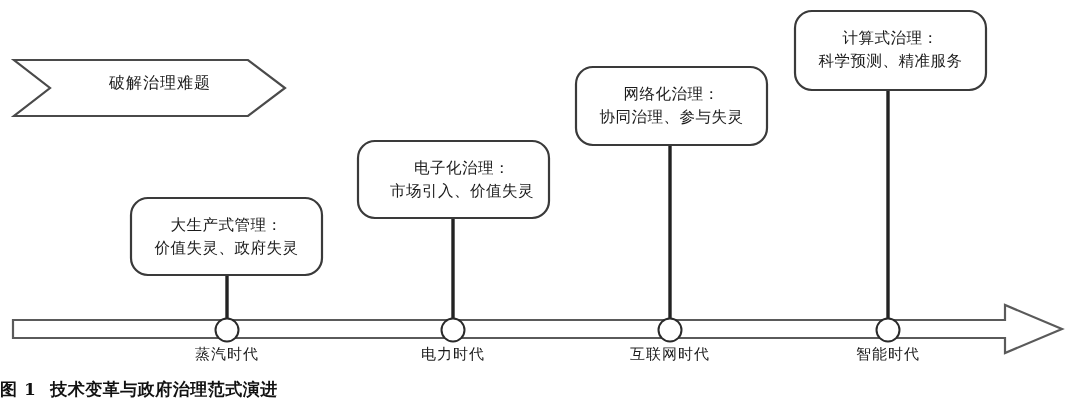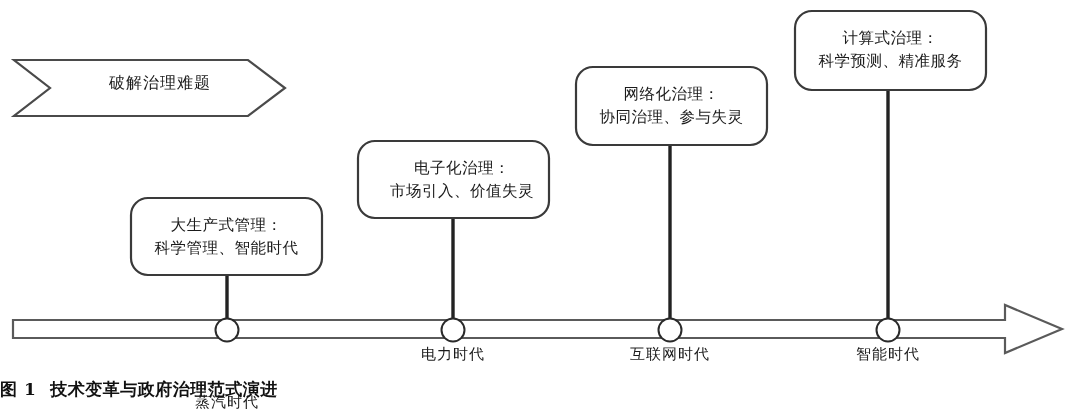--- a/index.html
+++ b/index.html
@@ -108,39 +108,39 @@
     <rect x="576" y="67" width="191" height="78" rx="17" ry="17" fill="#ffffff" stroke="#3a3a3a" stroke-width="2.2"></rect>
     <rect x="795" y="11" width="191" height="79" rx="17" ry="17" fill="#ffffff" stroke="#3a3a3a" stroke-width="2.2"></rect>
   </svg>
 
   <div class="text-layer">
 
     <div class="banner-label">破解治理难题</div>
 
     <div class="callout-text" style="left:131px; top:214px; width:191px;">
       <span class="l1">大生产式管理：</span>
-      <span class="l2">科学管理、智能时代</span>
+      <span class="l2">价值失灵、政府失灵</span>
     </div>
 
     <div class="callout-text" style="left:358px; top:157px; width:208px;">
       <span class="l1">电子化治理：</span>
       <span class="l2">市场引入、价值失灵</span>
     </div>
 
     <div class="callout-text" style="left:576px; top:83px; width:191px;">
       <span class="l1">网络化治理：</span>
       <span class="l2">协同治理、参与失灵</span>
     </div>
 
     <div class="callout-text" style="left:795px; top:27px; width:191px;">
       <span class="l1">计算式治理：</span>
       <span class="l2">科学预测、精准服务</span>
     </div>
 
-    <div class="tick-label" style="left:227px;margin-top:48px;">蒸汽时代</div>
+    <div class="tick-label" style="left:227px;">蒸汽时代</div>
     <div class="tick-label" style="left:453px;">电力时代</div>
     <div class="tick-label" style="left:670px;font-family:Liberation Serif, serif;">互联网时代</div>
     <div class="tick-label" style="left:888px;">智能时代</div>
 
     <div class="caption">
       <span class="cap-num">图 1</span><span>技术变革与政府治理范式演进</span>
     </div>
 
   </div>
 </div>

